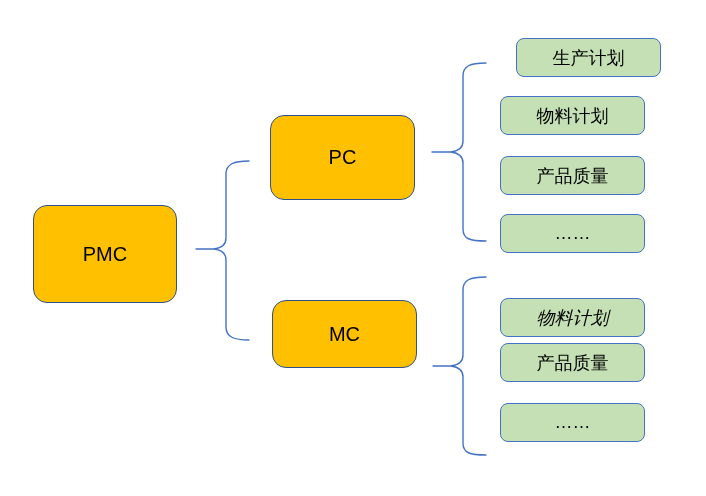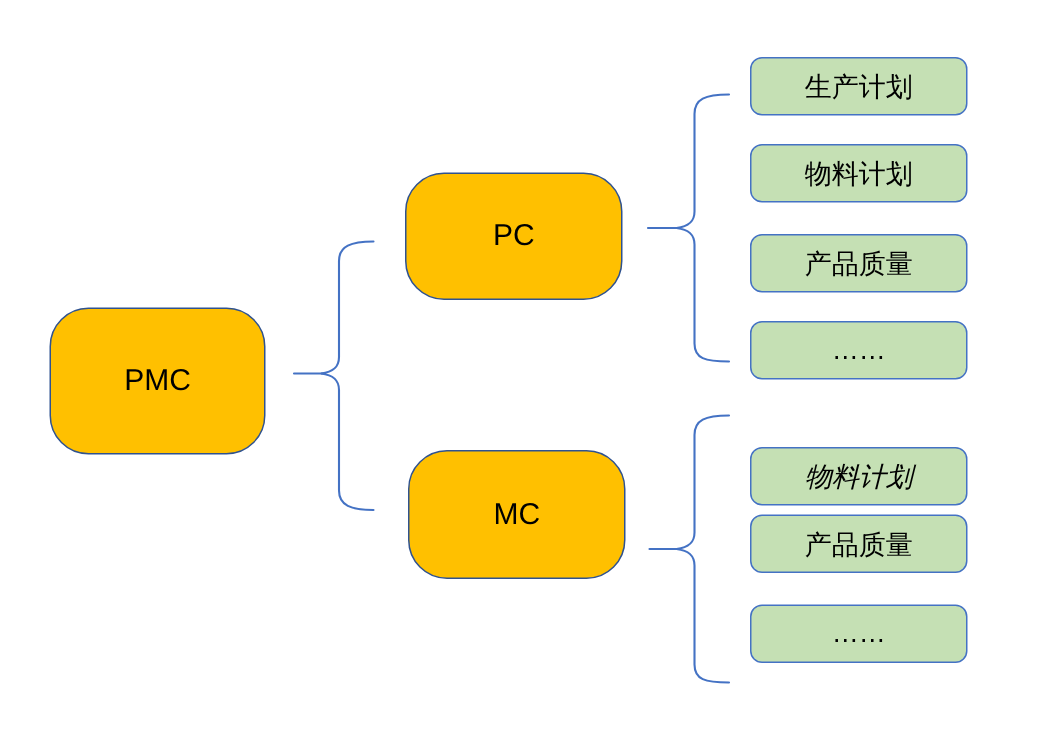--- a/index.html
+++ b/index.html
@@ -20,35 +20,35 @@
     box-sizing: border-box;
     display: flex;
     align-items: center;
     justify-content: center;
     text-align: center;
     color: #000000;
   }
   .node.orange {
     background: #FFC000;
     border: 1.5px solid #2F528F;
-    border-radius: 26px;
+    border-radius: 14px;
     font-size: 20px;
   }
   .node.green {
     background: #C5E0B4;
     border: 1.3px solid #4472C4;
     border-radius: 8px;
     font-size: 18px;
   }
   #pmc-box { left: 33px;  top: 205px; width: 144px; height: 98px; }
   #pc-box  { left: 270px; top: 115px; width: 145px; height: 85px; }
-  #mc-box  { left: 272px; top: 300px; width: 145px; height: 86px; }
+  #mc-box  { left: 272px; top: 300px; width: 145px; height: 68px; }
 
   .leaf { left: 500px; width: 145px; height: 39px; }
-  #leaf-pc-0 { top: 38px;  }
+  #leaf-pc-0 { top: 38px; margin-left: 16px;  }
   #leaf-pc-1 { top: 96px;  }
   #leaf-pc-2 { top: 156px; }
   #leaf-pc-3 { top: 214px; }
   #leaf-mc-0 { top: 298px; font-style: italic; }
   #leaf-mc-1 { top: 343px; }
   #leaf-mc-2 { top: 403px; }
 
   #connector-layer {
     position: absolute;
     left: 0; top: 0;

